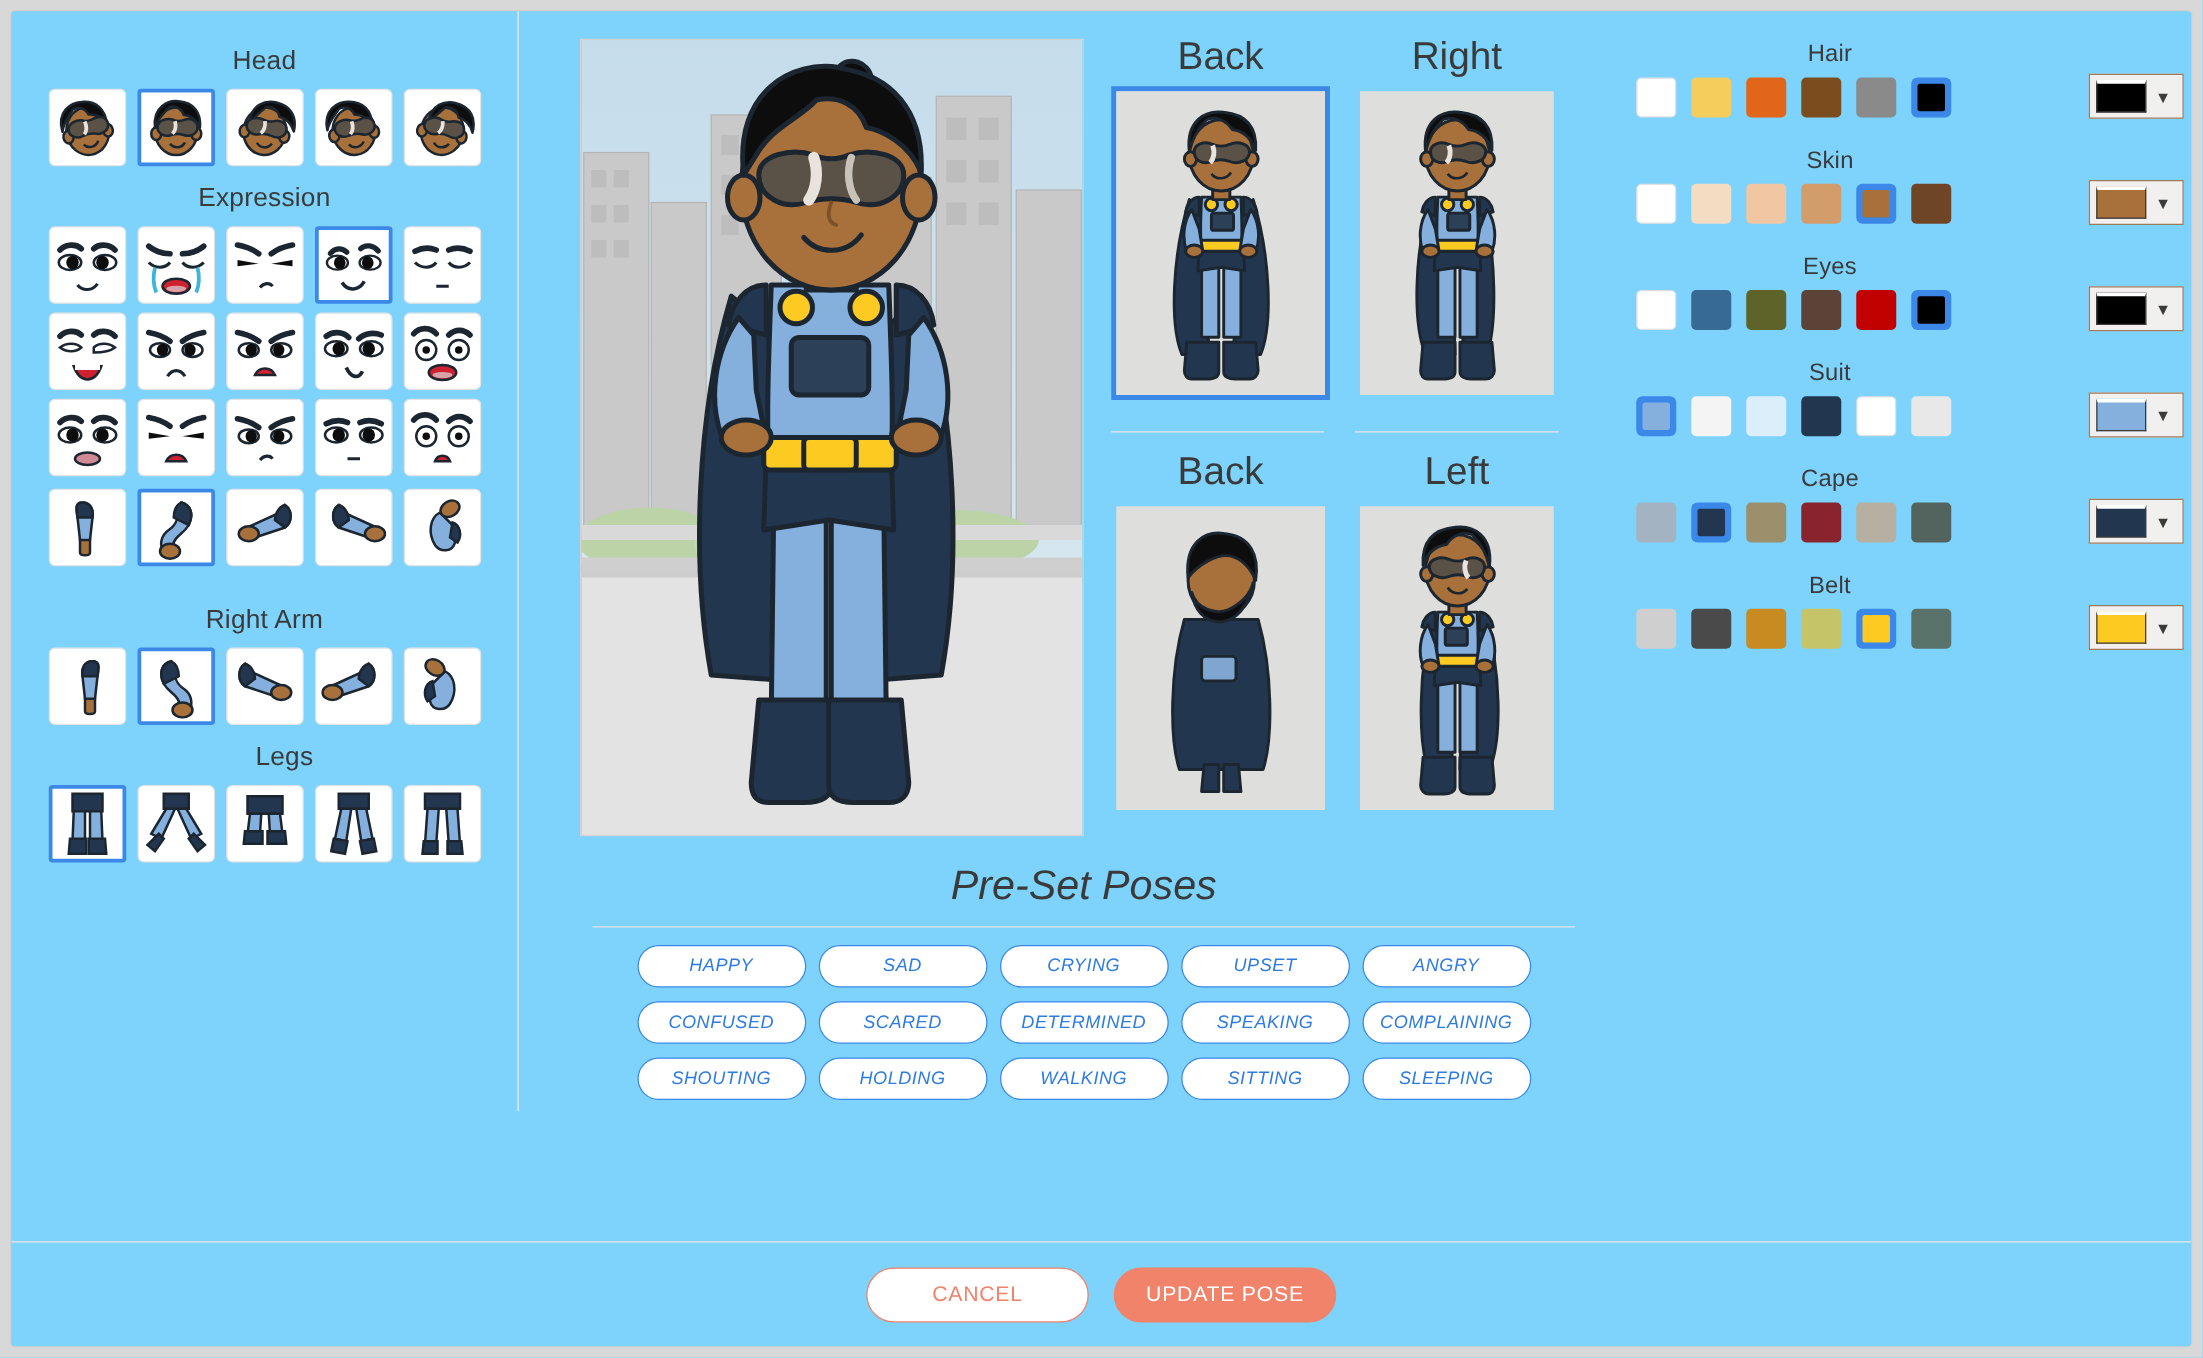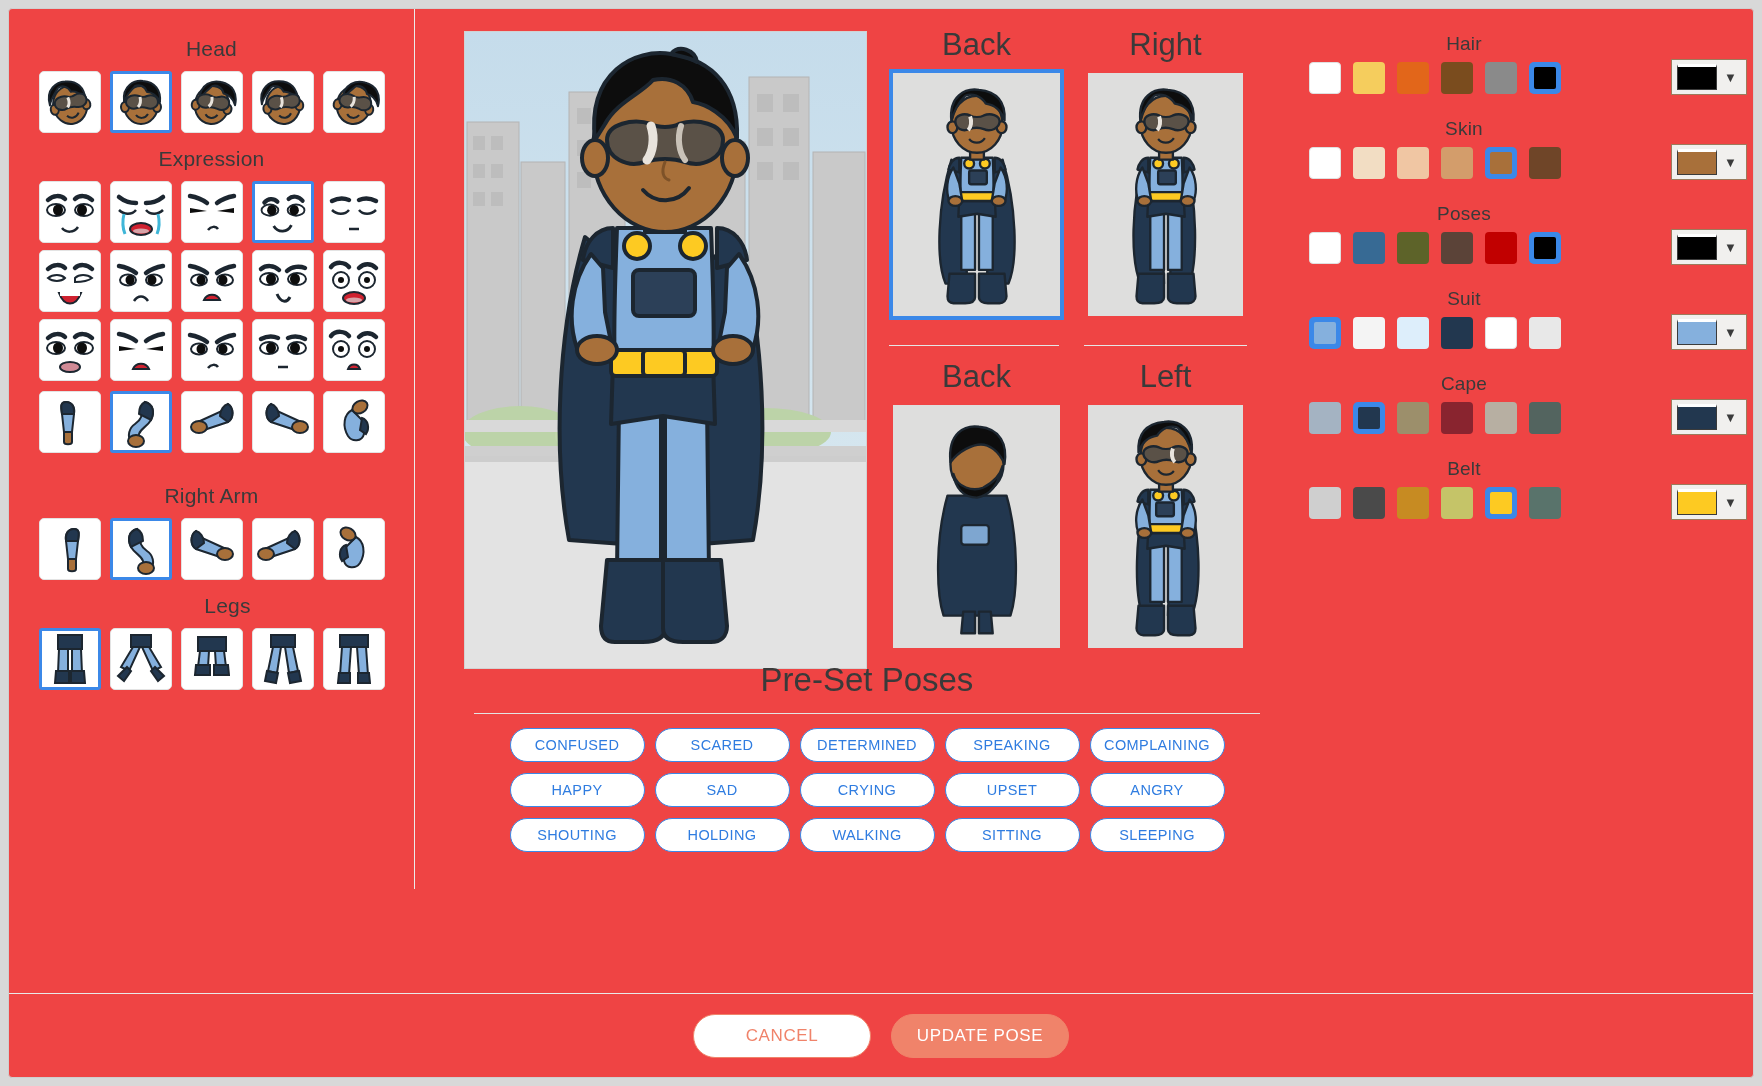--- a/index.html
+++ b/index.html
@@ -6,21 +6,21 @@
   html, body { margin:0; padding:0; }
   body {
     width:1762px; height:1086px;
     background:#d8d8d8;
     font-family:"Liberation Sans", sans-serif;
     overflow:hidden;
   }
   #app {
     position:absolute; left:8px; top:8px;
     width:1746px; height:1070px;
-    background:#ef4444;
+    background:#7dd3fc;
     border:1px solid #cfcfcf;
     border-radius:4px;
     overflow:hidden;
   }
 
   
   .sec-title {
     text-align:center;
     font-size:21px;
     color:#3a3a3a;
@@ -81,21 +81,21 @@
     border:1px solid #9c7b5c;
     background:#f1f0ee;
     display:flex; align-items:center;
     padding:4px 5px;
     cursor:pointer;
   }
   .picker .pv { width:40px; height:26px; border:1px solid #3b3b3b; border-top:3px solid #fff; }
   .picker .carat { margin-left:7px; font-size:13px; color:#3b3b3b; line-height:1; }
 
   
-  #presets { position:absolute; left:455px; top:652px; width:806px; }
+  #presets { position:absolute; left:455px; top:680px; width:806px;font-style:italic; }
   #presets h2 { text-align:center; font-size:33px; color:#3a3a3a; font-weight:400; margin:0 0 14px 0; }
   #presets .divider { height:1px; background:#e4e4e4; margin:0 10px 14px 10px; }
   .pose-row { display:flex; justify-content:center; gap:10px; margin-bottom:11px; }
   .pose-btn {
     width:135px; height:34px;
     border:1px solid #3b88e8;
     border-radius:18px;
     background:#fff;
     color:#2f7ce0;
     font-size:14.5px;
@@ -791,21 +791,21 @@
           <div class="sw">
             <div class="sw-inner" style="background:#6f4528"></div>
           </div>
         </div>
       <div class="picker">
         <div class="pv" style="background:#a8703a"></div>
         <div class="carat">▼</div>
       </div>
     </div>
       <div class="color-group">
-      <div class="sec-title">Poses</div>
+      <div class="sec-title">Eyes</div>
       <div class="sw-row">
           <div class="sw white-sw">
             <div class="sw-inner" style="background:#ffffff"></div>
           </div>
           <div class="sw">
             <div class="sw-inner" style="background:#376a94"></div>
           </div>
           <div class="sw">
             <div class="sw-inner" style="background:#5d6329"></div>
           </div>
@@ -904,35 +904,35 @@
         <div class="pv" style="background:#fdca22"></div>
         <div class="carat">▼</div>
       </div>
     </div>
     </div>
 
   <div id="presets">
     <h2>Pre-Set Poses</h2>
     <div class="divider"></div>
     <div id="pose-rows">
+        <div class="pose-row">
+          <div class="pose-btn">HAPPY</div>
+          <div class="pose-btn">SAD</div>
+          <div class="pose-btn">CRYING</div>
+          <div class="pose-btn">UPSET</div>
+          <div class="pose-btn">ANGRY</div>
+        </div>
         <div class="pose-row">
           <div class="pose-btn">CONFUSED</div>
           <div class="pose-btn">SCARED</div>
           <div class="pose-btn">DETERMINED</div>
           <div class="pose-btn">SPEAKING</div>
           <div class="pose-btn">COMPLAINING</div>
         </div>
         <div class="pose-row">
-          <div class="pose-btn">HAPPY</div>
-          <div class="pose-btn">SAD</div>
-          <div class="pose-btn">CRYING</div>
-          <div class="pose-btn">UPSET</div>
-          <div class="pose-btn">ANGRY</div>
-        </div>
-        <div class="pose-row">
           <div class="pose-btn">SHOUTING</div>
           <div class="pose-btn">HOLDING</div>
           <div class="pose-btn">WALKING</div>
           <div class="pose-btn">SITTING</div>
           <div class="pose-btn">SLEEPING</div>
         </div>
       </div>
   </div>
 
   <div id="footer">

